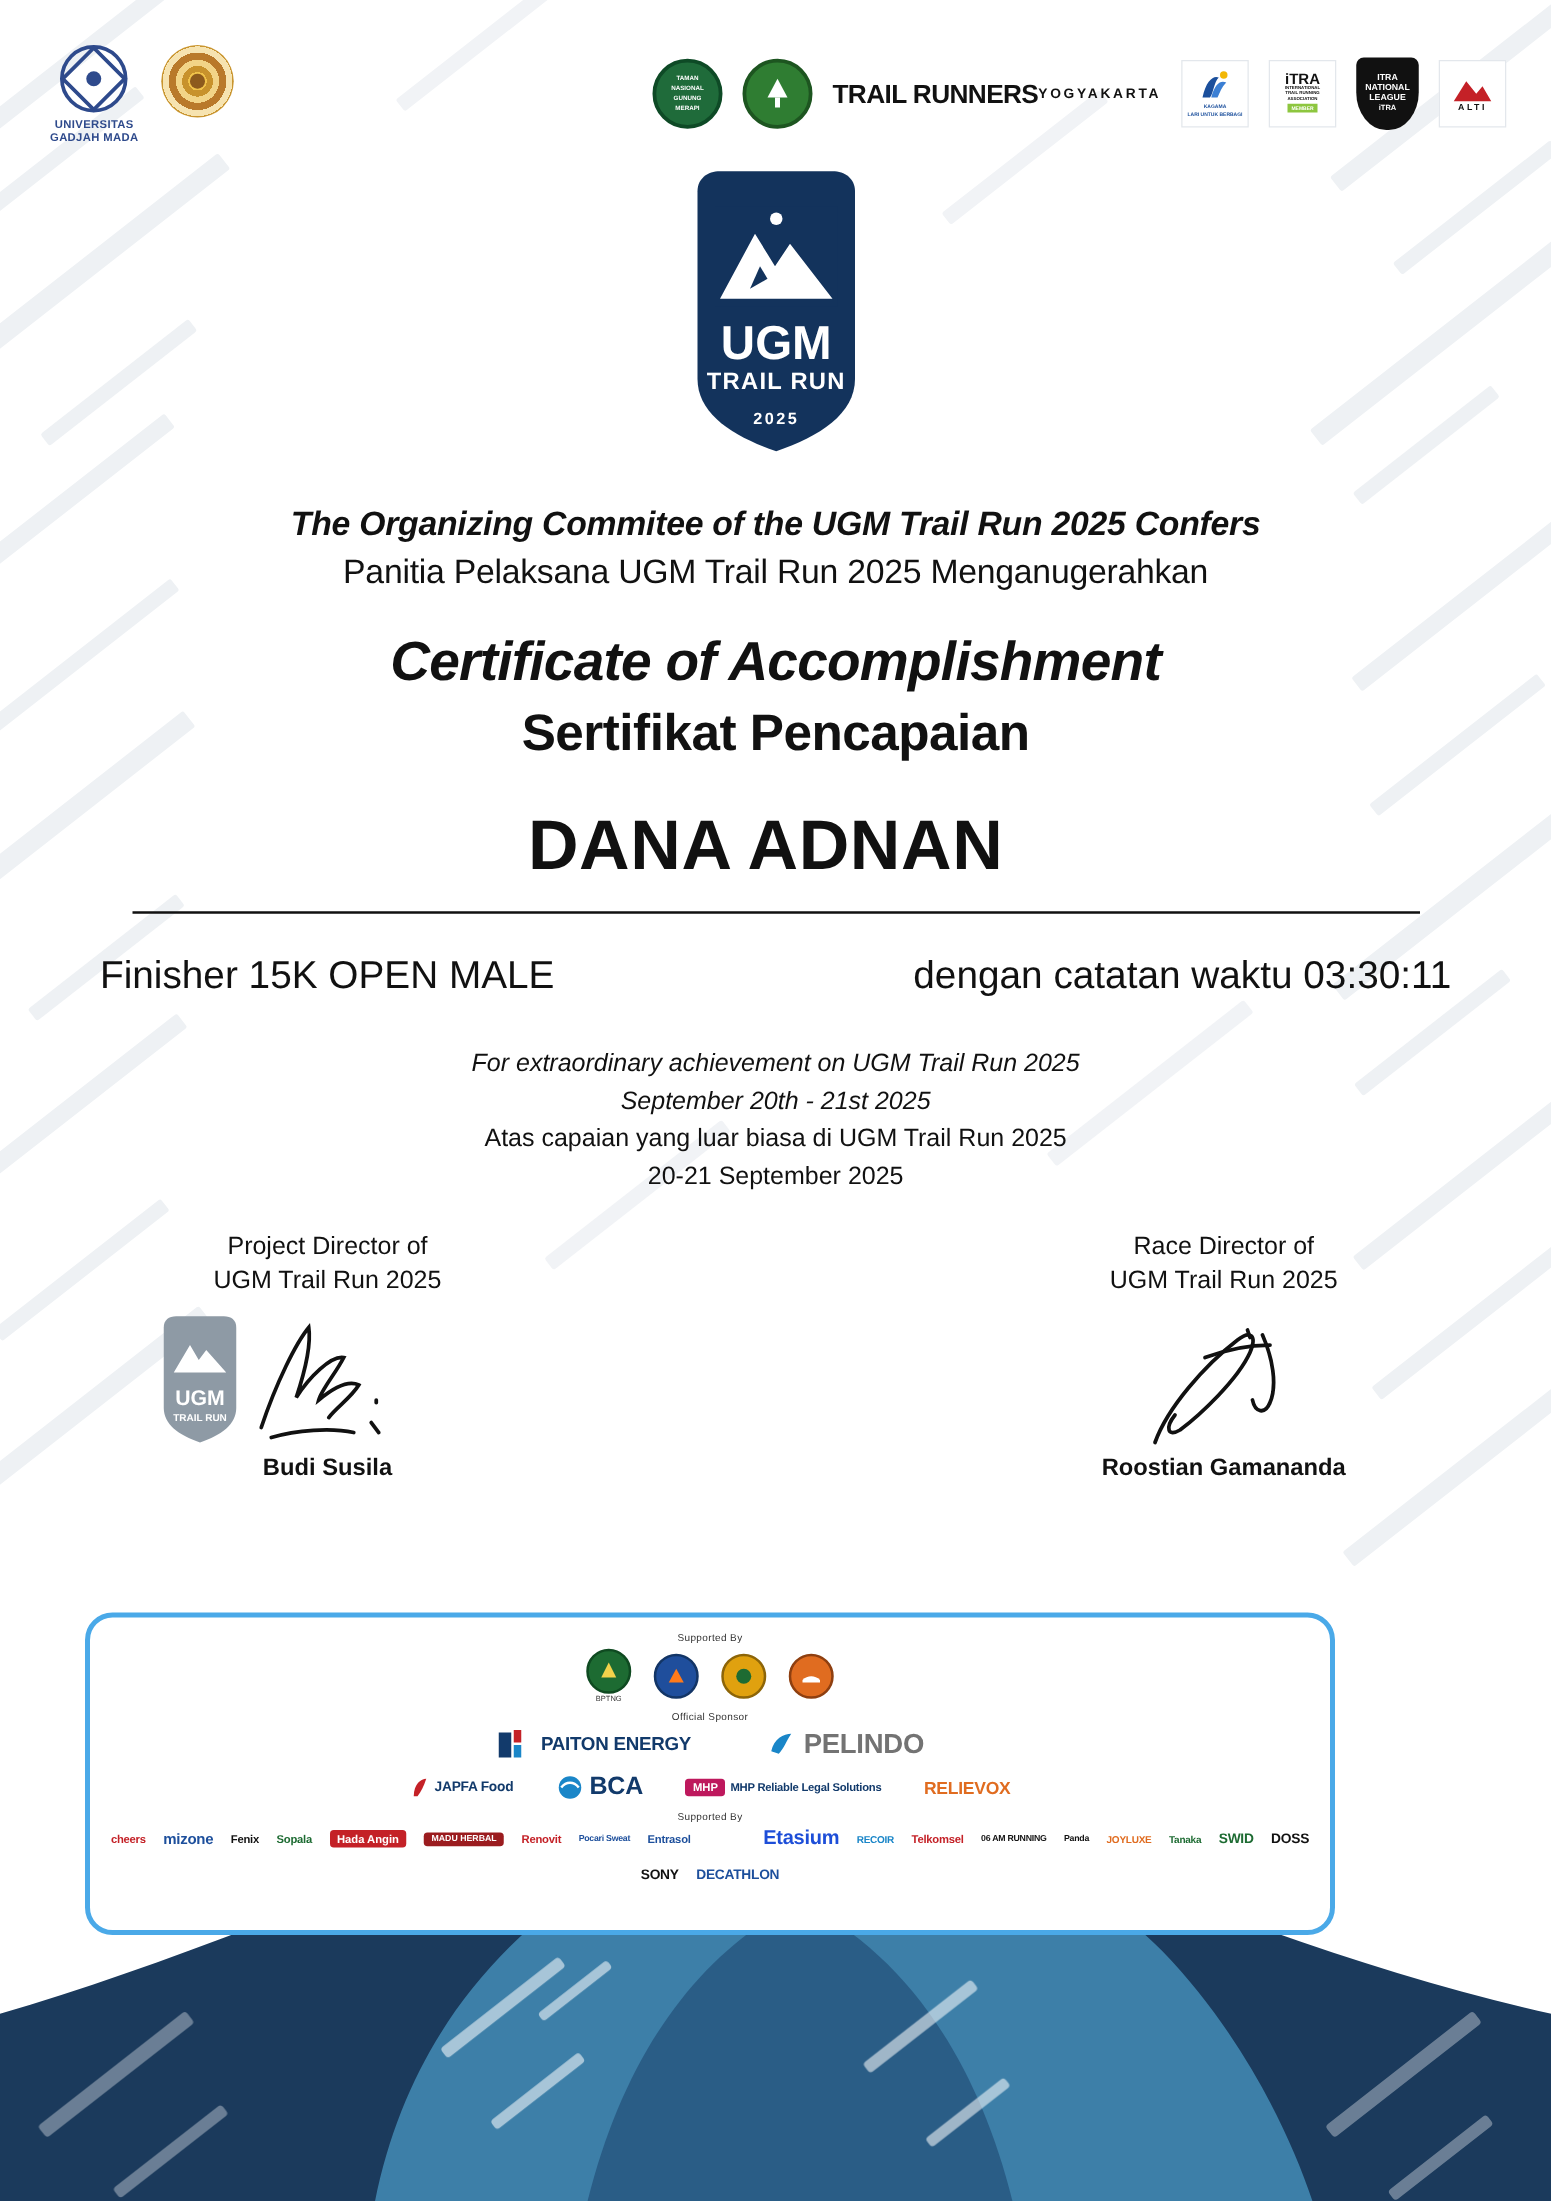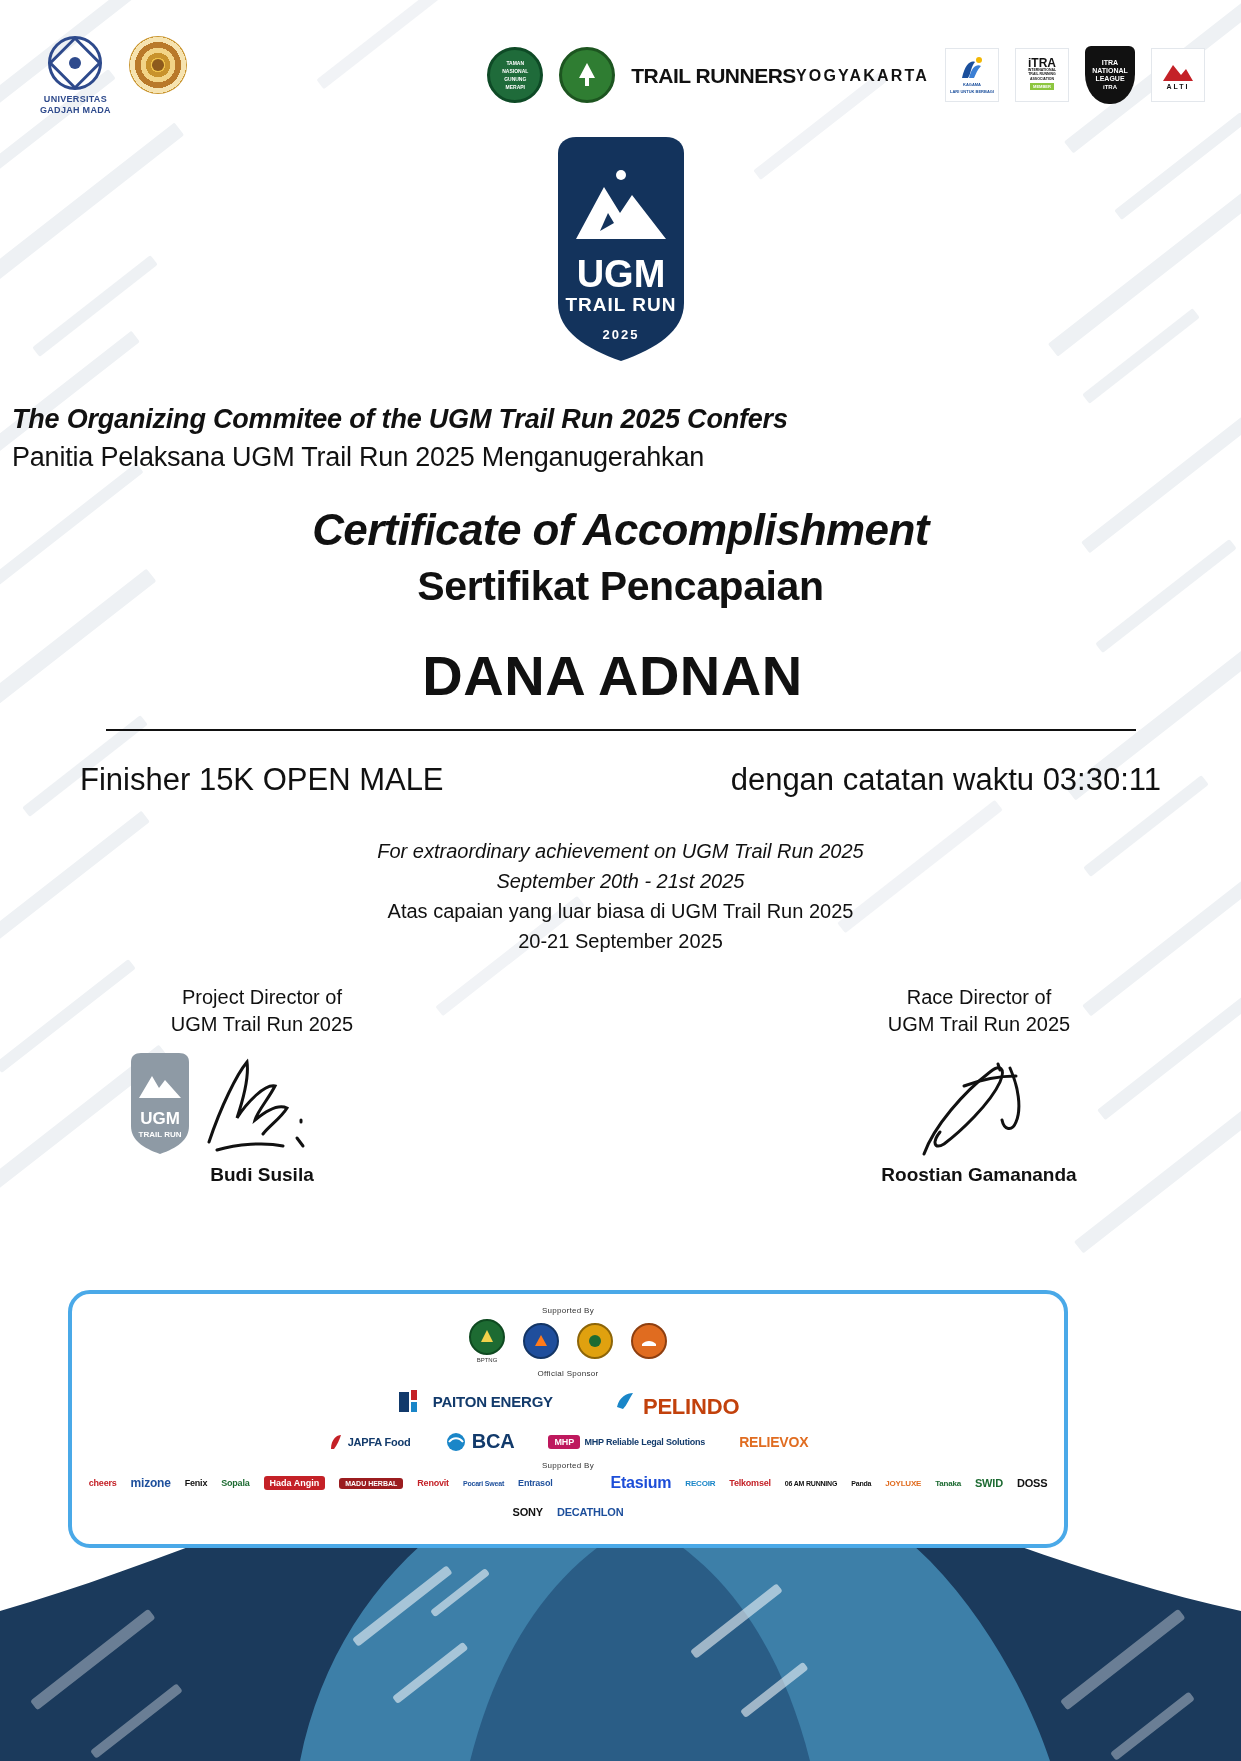--- a/index.html
+++ b/index.html
@@ -171,44 +171,44 @@
     text-align: left;
     line-height: 1;
   }
   .trail-runners .l1 {
     font-size: 21px;
     font-weight: 900;
     letter-spacing: -0.5px;
     color: #111;
   }
   .trail-runners .l2 {
-    font-size: 16px;
+    font-size: 11px;
     font-weight: 700;
     letter-spacing: 2.2px;
     color: #111;
     margin-top: 1px;
   }
 
   
   .emblem {
     position: absolute;
     top: 135px;
     left: 50%;
     transform: translateX(-50%);
     width: 150px;
     height: 230px;
   }
 
   
   .confers {
     position: absolute;
     top: 404px;
-    left: 12px;
+    left: 0;
     right: 0;
-    text-align: left;
+    text-align: center;
   }
   .confers .en {
     font-size: 27px;
     font-style: italic;
     font-weight: bold;
     color: #111;
     letter-spacing: -0.2px;
   }
   .confers .id {
     font-size: 27px;
@@ -636,21 +636,21 @@
         <rect x="2" y="4" width="10" height="20" fill="#123a6b"></rect>
         <rect x="14" y="2" width="6" height="10" fill="#c42127"></rect>
         <rect x="14" y="14" width="6" height="10" fill="#1a86c8"></rect>
       </svg>
       <span class="sp-text">PAITON ENERGY</span>
     </div>
     <div class="sp-item" style="flex-direction:row;gap:6px;align-items:center;">
       <svg width="24" height="24" viewBox="0 0 24 24">
         <path d="M4 18 C6 8 14 4 20 4 C16 10 14 16 10 20 Z" fill="#1a86c8"></path>
       </svg>
-      <span class="sp-text" style="font-size:22px;color:#c2410c;margin-top:12px;">PELINDO</span>
+      <span class="sp-text" style="font-size:22px;color:#737373;">PELINDO</span>
     </div>
   </div>
 
   <div class="sp-row" style="gap:34px;margin-top:10px;">
     <div class="sp-item" style="flex-direction:row;gap:4px;align-items:center;">
       <svg width="16" height="18" viewBox="0 0 16 18">
           <path d="M3 16 C3 6 9 2 13 2 C11 8 9 12 6 16 Z" fill="#c42127"></path>
         </svg>
       <span class="sp-small" style="color:#123a6b;">JAPFA Food</span>
     </div>

